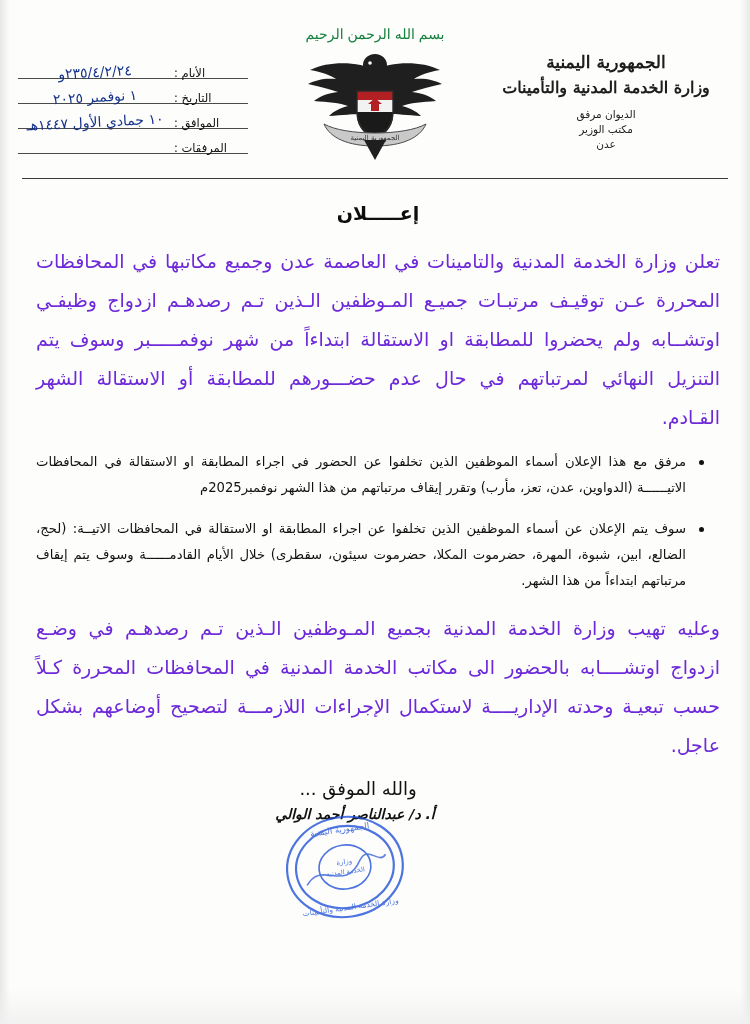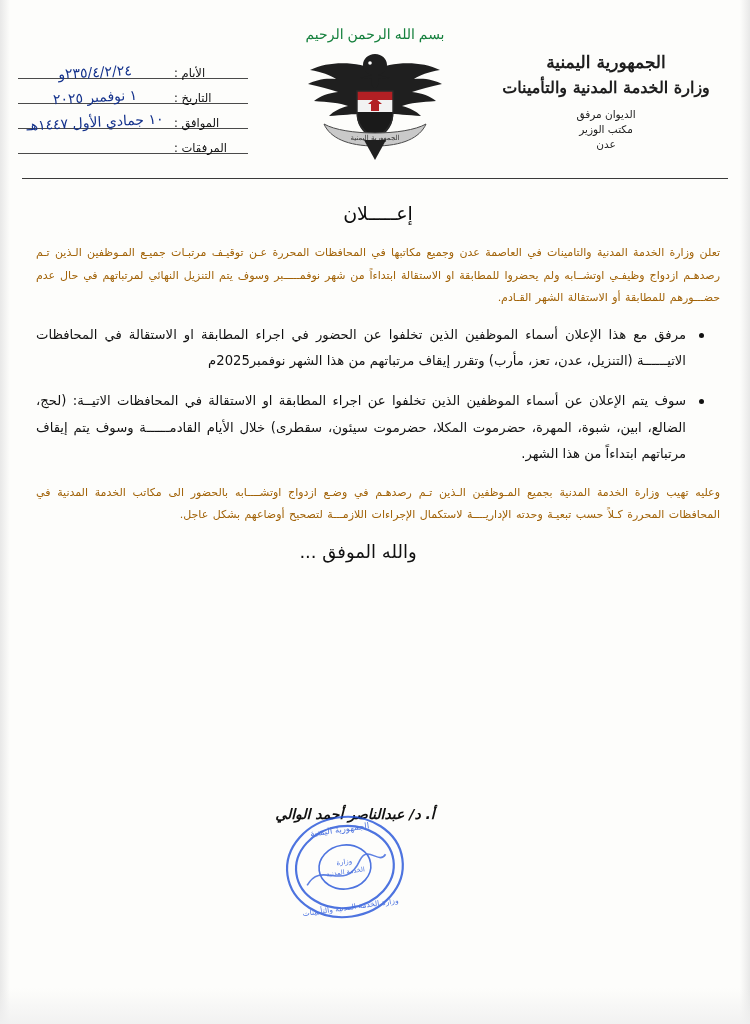--- a/index.html
+++ b/index.html
@@ -141,34 +141,34 @@
     position: absolute;
     top: 196px;
     left: 36px;
     right: 30px;
     direction: rtl;
   }
 
   .doc-title {
     text-align: center;
     font-size: 19px;
-    font-weight: normal;
+    font-weight: bold;
     letter-spacing: 6px;
     margin: 6px 0 18px 0;
     color: #0d0d0d;
     font-family: "DejaVu Sans", "Liberation Sans", sans-serif;
   }
 
   p.para {
-    font-size: 11px;
+    font-size: 19px;
     line-height: 2.05;
     text-align: justify;
     text-align-last: right;
     margin: 0 0 12px 0;
-    color: #a16207;
+    color: #6d28d9;
     word-spacing: 1px;
   }
 
   ul.bullets {
     list-style: none;
     margin: 4px 0 10px 0;
     padding: 0 14px 0 0;
   }
   ul.bullets > li {
     position: relative;
@@ -327,21 +327,21 @@
   </div>
 
   <div class="header-rule"></div>
 
   <div class="content">
     <h1 class="doc-title">إعـــــلان</h1>
 
     <p class="para">تعلن وزارة الخدمة المدنية والتامينات في العاصمة عدن وجميع مكاتبها في المحافظات المحررة عـن توقيـف مرتبـات جميـع المـوظفين الـذين تـم رصدهـم ازدواج وظيفـي اوتشــابه ولم يحضروا للمطابقة او الاستقالة ابتداءاً من شهر نوفمـــــبر وسوف يتم التنزيل النهائي لمرتباتهم في حال عدم حضـــورهم للمطابقة أو الاستقالة الشهر القـادم.</p>
 
     <ul class="bullets">
-      <li>مرفق مع هذا الإعلان أسماء الموظفين الذين تخلفوا عن الحضور في اجراء المطابقة او الاستقالة في المحافظات الاتيــــــة (التنزيل، عدن، تعز، مأرب) وتقرر إيقاف مرتباتهم من هذا الشهر نوفمبر2025م</li>
+      <li>مرفق مع هذا الإعلان أسماء الموظفين الذين تخلفوا عن الحضور في اجراء المطابقة او الاستقالة في المحافظات الاتيــــــة (الدواوين، عدن، تعز، مأرب) وتقرر إيقاف مرتباتهم من هذا الشهر نوفمبر2025م</li>
       <li>سوف يتم الإعلان عن أسماء الموظفين الذين تخلفوا عن اجراء المطابقة او الاستقالة في المحافظات الاتيــة: (لحج، الضالع، ابين، شبوة، المهرة، حضرموت المكلا، حضرموت سيئون، سقطرى) خلال الأيام القادمــــــة وسوف يتم إيقاف مرتباتهم ابتداءاً من هذا الشهر.</li>
     </ul>
 
     <p class="para">وعليه تهيب وزارة الخدمة المدنية بجميع المـوظفين الـذين تـم رصدهـم في وضـع ازدواج اوتشــــابه بالحضور الى مكاتب الخدمة المدنية في المحافظات المحررة كـلاً حسب تبعيـة وحدته الإداريــــة لاستكمال الإجراءات اللازمـــة لتصحيح أوضاعهم بشكل عاجل.</p>
 
     <div class="closing">والله الموفق ...</div>
   </div>
 
   <div class="signature">
     <div class="sig-name">أ. د/ عبدالناصر أحمد الوالي</div>

